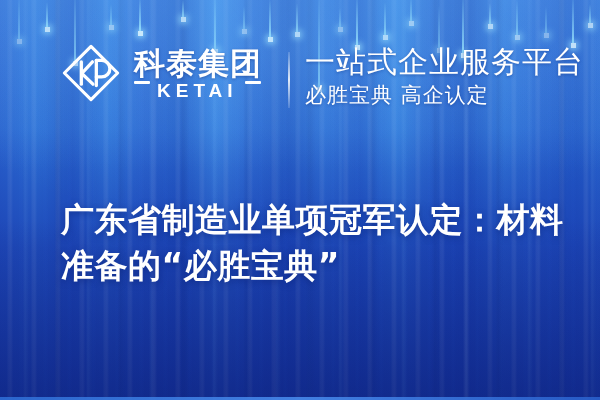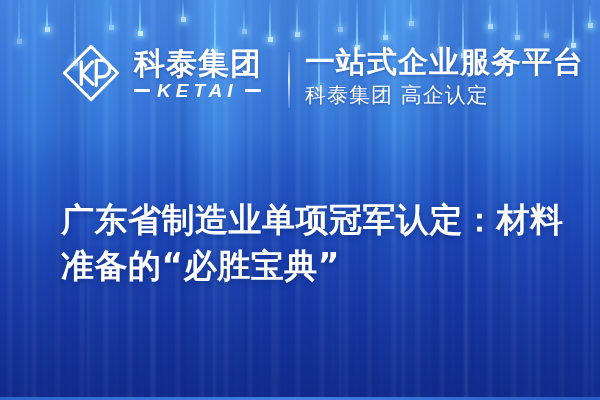--- a/index.html
+++ b/index.html
@@ -72,36 +72,35 @@
   
   #logo-row{position:absolute;left:60px;top:42px;display:flex;align-items:center;}
   #logo-mark{width:62px;height:62px;flex:0 0 auto;}
   #logo-words{margin-left:12px;display:flex;flex-direction:column;}
   #logo-cn{
     font-family:"DejaVu Sans","Liberation Sans",sans-serif;
     font-weight:bold;font-size:31px;line-height:34px;color:#ffffff;
     letter-spacing:1px;white-space:nowrap;
     text-shadow:0 1px 3px rgba(10,40,120,.45);
   }
-  #logo-en-row{display:flex;align-items:center;margin-top:1px;font-style:italic;}
+  #logo-en-row{display:flex;align-items:flex-start;margin-top:1px;}
   #logo-en-row .dash{height:3px;background:#fff;border-radius:1px;}
   #logo-en-row .dash.l{width:16px;margin-right:7px;}
   #logo-en-row .dash.r{width:16px;margin-left:7px;}
   #logo-en{
     font-weight:bold;font-size:19px;line-height:20px;color:#fff;
     letter-spacing:5px;white-space:nowrap;
   }
   #divider{position:absolute;left:288px;top:52px;width:1.5px;height:56px;
     background:linear-gradient(to bottom,rgba(255,255,255,.15),rgba(255,255,255,.85),rgba(255,255,255,.15));}
   #slogan{position:absolute;left:305px;top:44px;}
   #slogan-main{
     font-family:"DejaVu Sans","Liberation Sans",sans-serif;
     font-size:30px;line-height:36px;color:#ffffff;letter-spacing:1px;white-space:nowrap;
     text-shadow:0 1px 3px rgba(10,40,120,.4);
-    font-weight:bold;
   }
   #slogan-sub{
     font-family:"DejaVu Serif","Liberation Serif",serif;
     font-size:21px;line-height:26px;color:#ffffff;letter-spacing:1px;white-space:nowrap;margin-top:2px;
     text-shadow:0 1px 3px rgba(10,40,120,.4);
   }
   #title{
     position:absolute;left:61px;top:175px;width:505px;
     font-family:"DejaVu Sans","Liberation Sans",sans-serif;
     font-weight:bold;font-size:33px;line-height:46px;color:#ffffff;
@@ -168,19 +167,19 @@
         <span id="logo-en">KETAI</span>
         <i class="dash r"></i>
       </span>
     </span>
   </div>
 
   <div id="divider"></div>
 
   <div id="slogan">
     <div id="slogan-main">一站式企业服务平台</div>
-    <div id="slogan-sub">科泰集团 高企认定</div>
+    <div id="slogan-sub">必胜宝典 高企认定</div>
   </div>
 
   <h1 id="title">广东省制造业单项冠军认定：材料准备的“必胜宝典”</h1>
 
   <div class="bottombar"></div>
 </div>
 
 </body></html>

